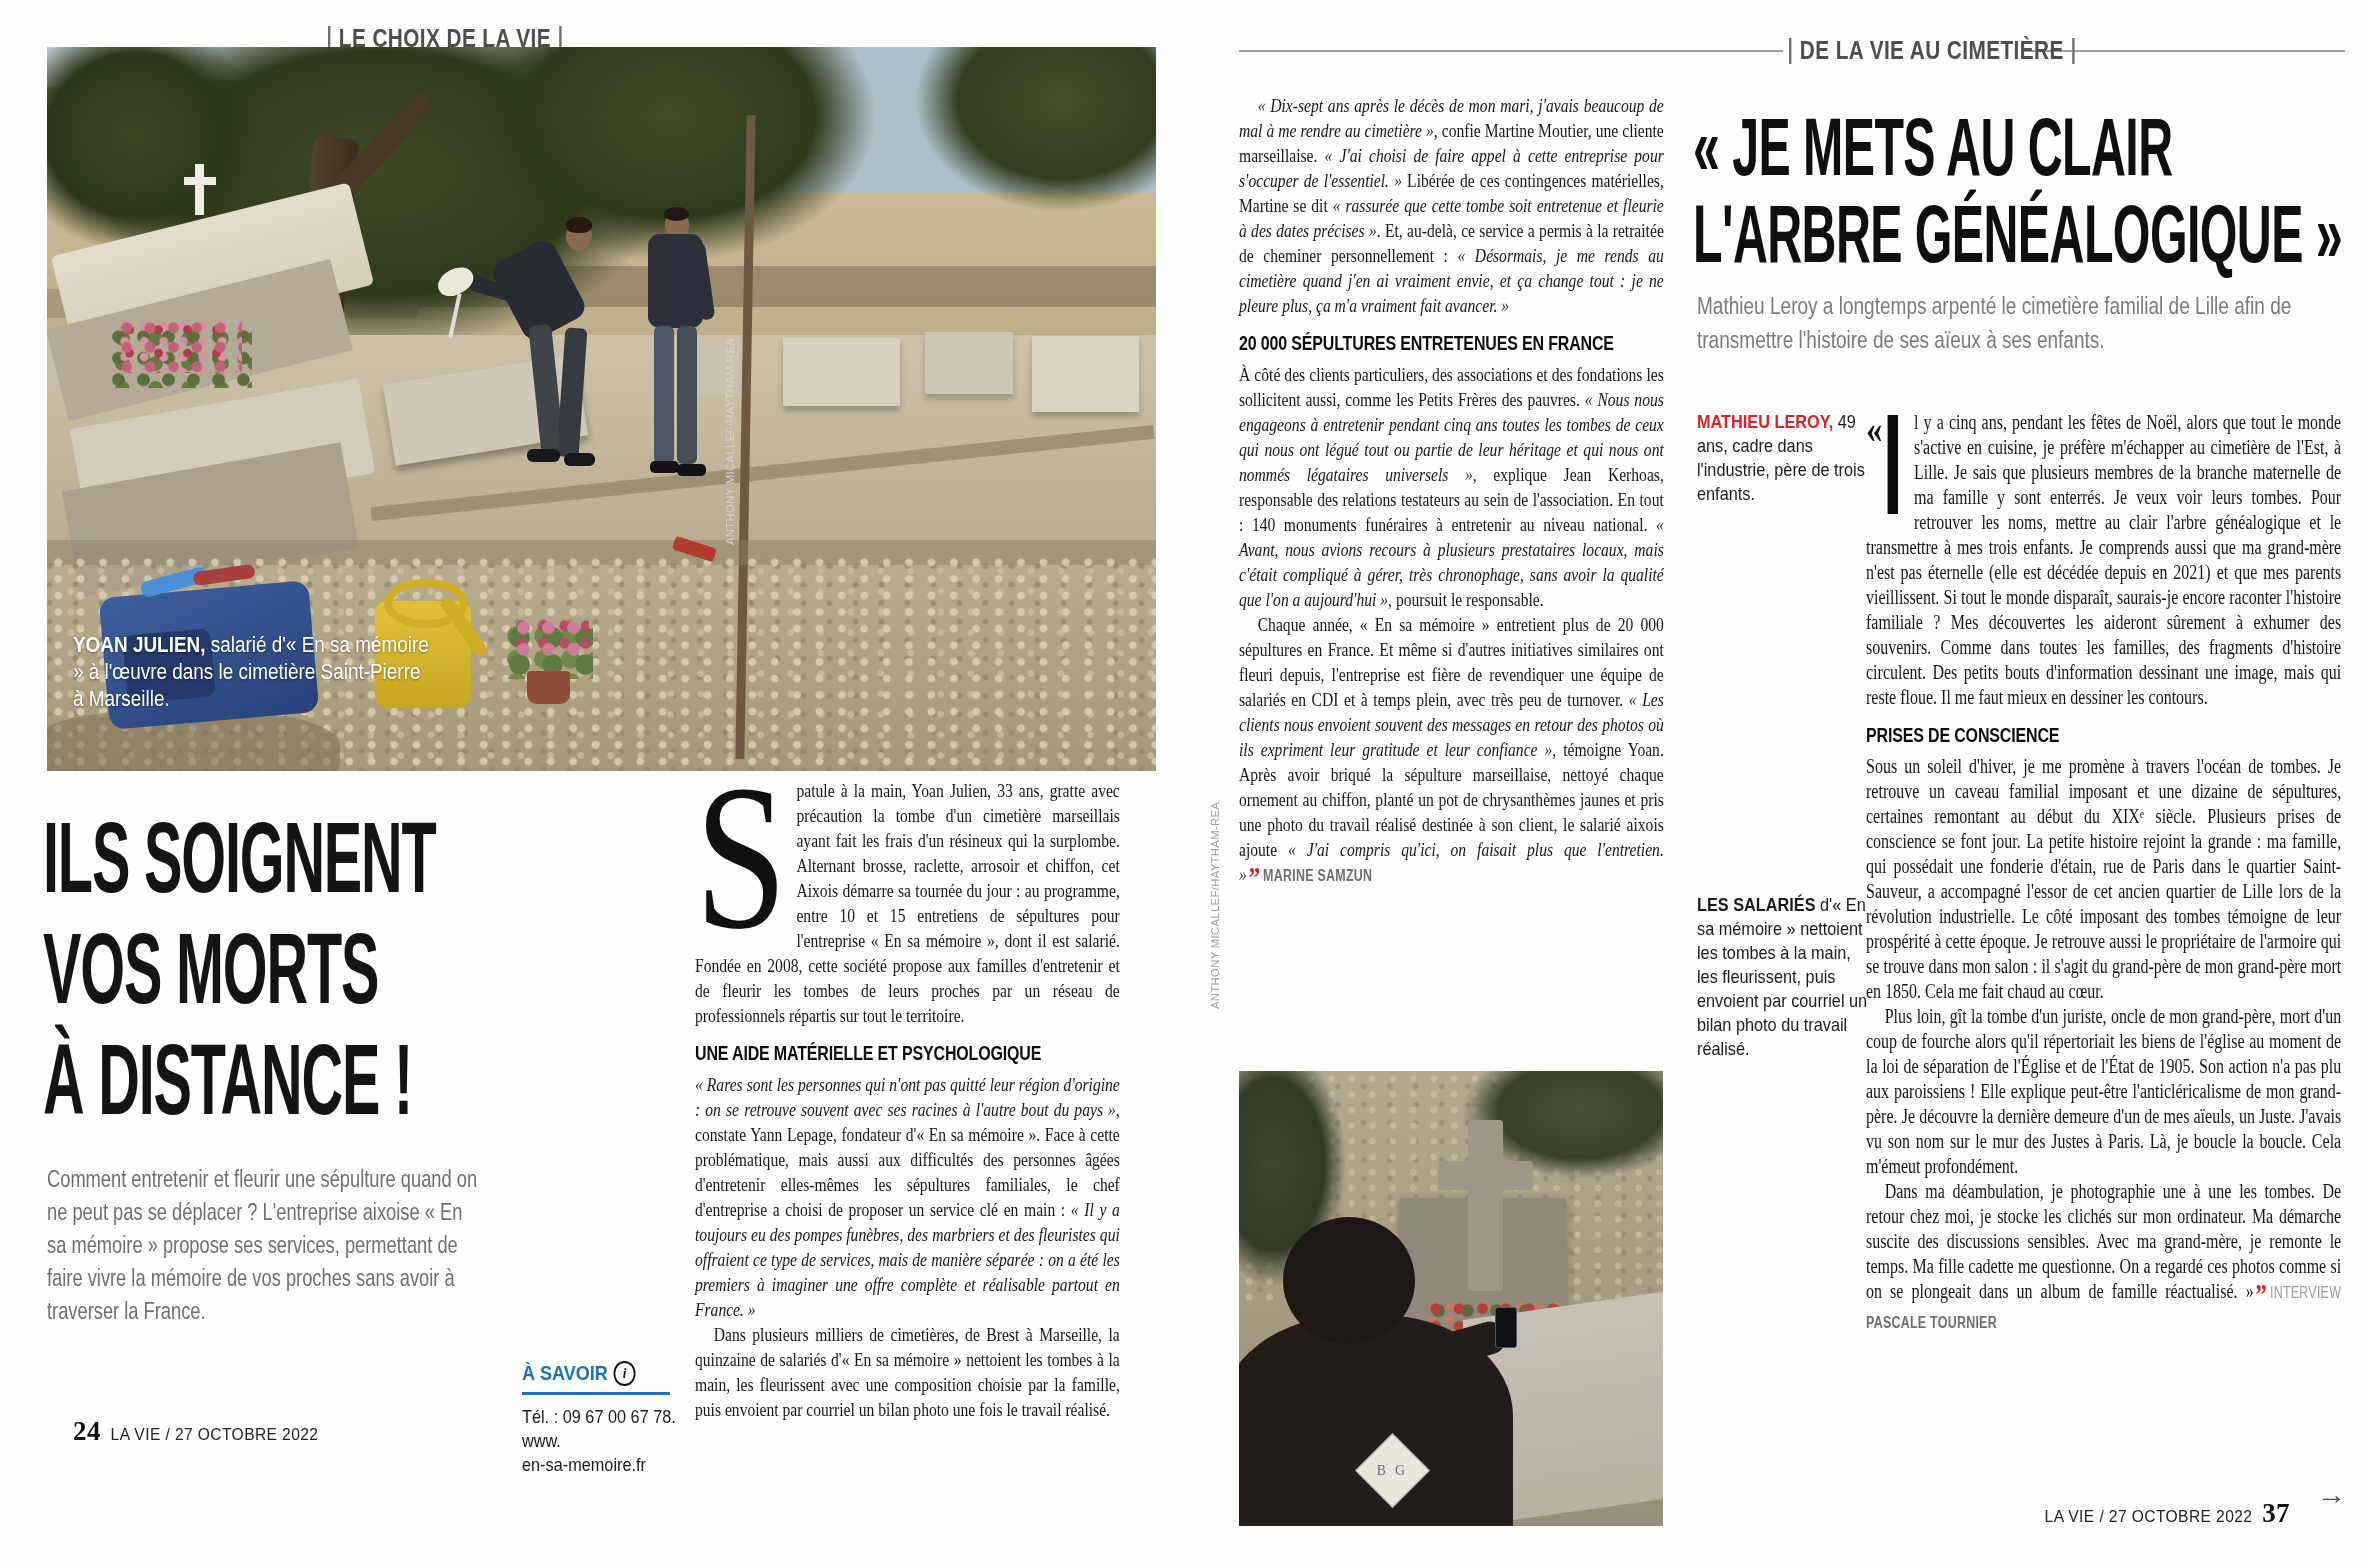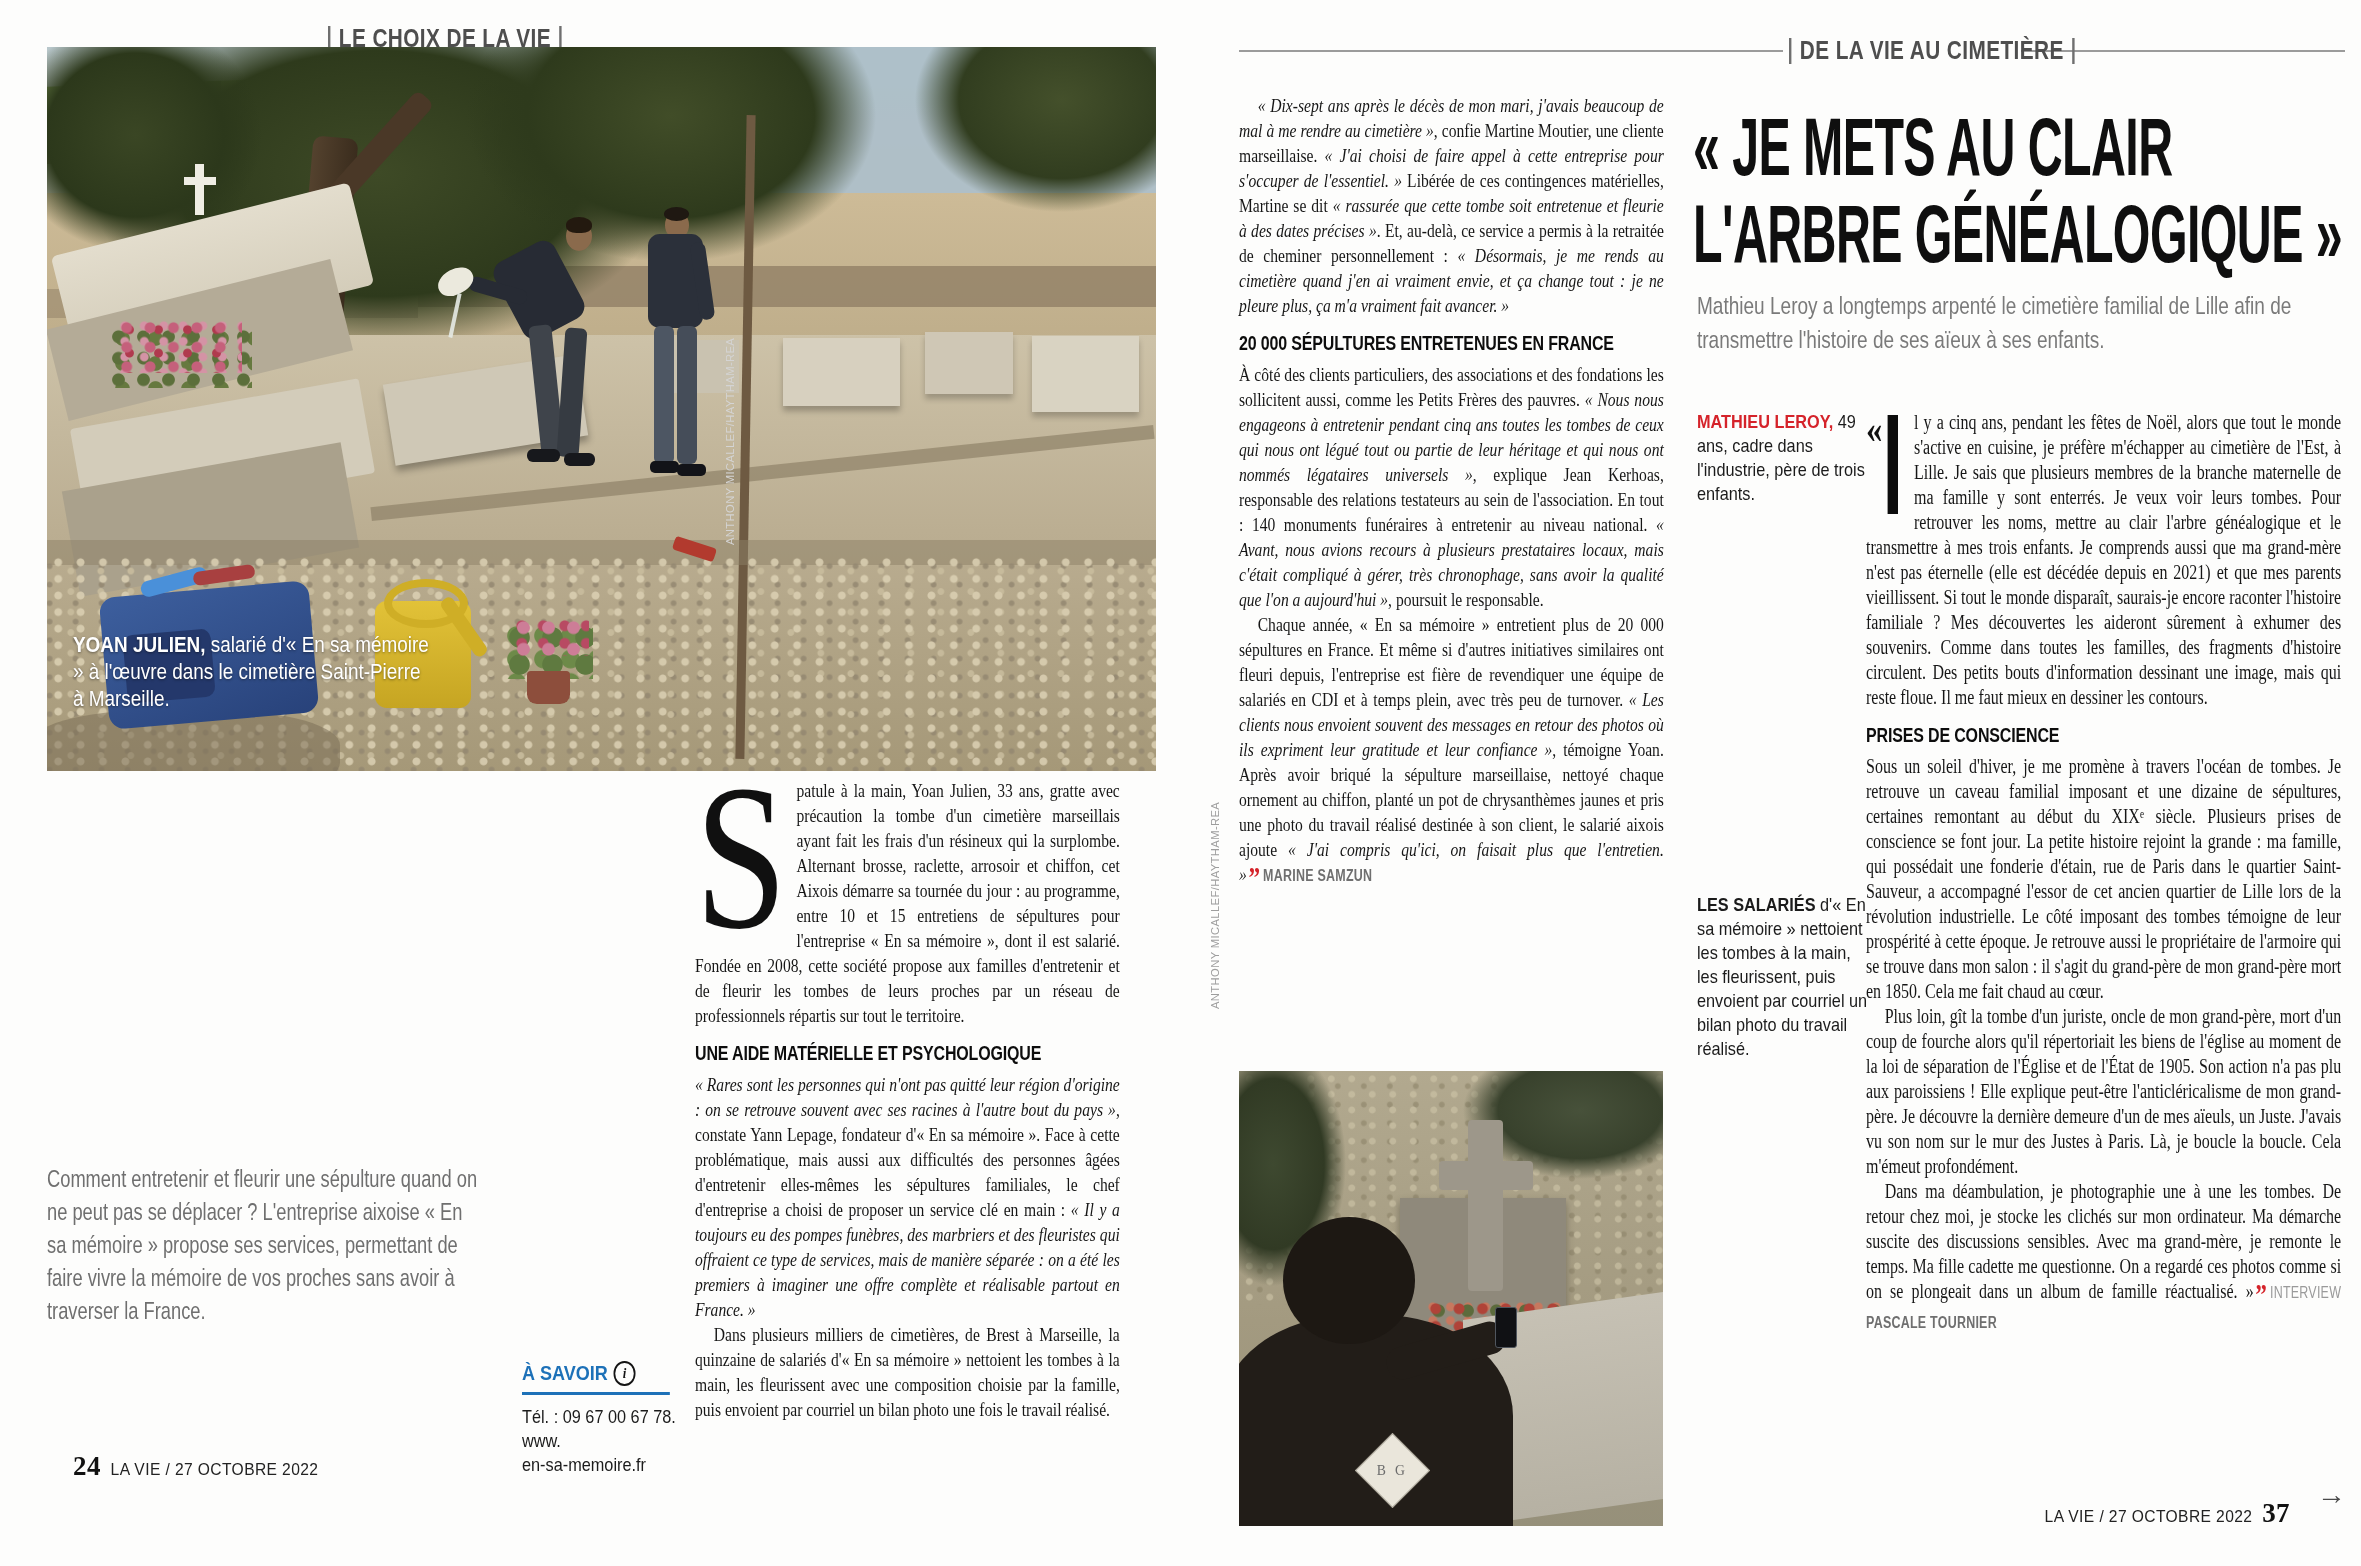--- a/index.html
+++ b/index.html
@@ -146,20 +146,25 @@
     <div class="art" style="left:464px;top:570px;width:78px;height:39px;background-image:radial-gradient(circle,#cd7d97 0 5.9px,transparent 6.8px),radial-gradient(circle,#b84a63 0 4.9px,transparent 5.9px);background-size:25px 21.5px,21.5px 17.6px;"></div>
     <div class="art" style="left:480px;top:624px;width:43px;height:33px;background:#8d4e3c;border-radius:3.9px 3.9px 9.8px 9.8px;"></div>
     <div class="art" style="left:626px;top:495px;width:43px;height:13.7px;background:#b23a2e;border-radius:3.9px;transform:rotate(18deg);"></div>
 
     <div class="cap1" style="left:26px;top:585px;width:410px;">
       <span class="bb">YOAN JULIEN,</span><span> salarié d'« En sa mémoire » à l'œuvre dans le cimetière Saint-Pierre à Marseille.</span>
     </div>
     <div class="vcred" style="left:677px;top:322px;height:176px;color:#d4d4d4;">ANTHONY MICALLEF/HAYTHAM-REA</div>
   </div>
 
+  <div class="abs" style="left:43px;top:802px;">
+    <div class="h1line">ILS SOIGNENT</div>
+    <div class="h1line">VOS MORTS</div>
+    <div class="h1line">À DISTANCE !</div>
+  </div>
 
   <div class="standfirst" style="left:47px;top:1162px;width:585px;">Comment entretenir et fleurir une sépulture quand on ne peut pas se déplacer ? L'entreprise aixoise « En sa mémoire » propose ses services, permettant de faire vivre la mémoire de vos proches sans avoir à traverser la France.</div>
 
   <div class="note" style="left:522px;top:1361px;width:195px;">
     <div class="savoir-label">
       <span>À SAVOIR</span>
       <span class="info-i">i</span>
     </div>
     <div class="savoir-rule"></div>
     <div>Tél. : 09 67 00 67 78.</div>
@@ -167,21 +172,21 @@
     <div>en-sa-memoire.fr</div>
   </div>
 
   <div class="colwrap" style="left:695px;top:778px;width:531px;">
     <p><span class="drop">S</span><span>patule à la main, Yoan Julien, 33 ans, gratte avec précaution la tombe d'un cimetière marseillais ayant fait les frais d'un résineux qui la surplombe. Alternant brosse, raclette, arrosoir et chiffon, cet Aixois démarre sa tournée du jour : au programme, entre 10 et 15 entretiens de sépultures pour l'entreprise « En sa mémoire », dont il est salarié. Fondée en 2008, cette société propose aux familles d'entretenir et de fleurir les tombes de leurs proches par un réseau de professionnels répartis sur tout le territoire.</span></p>
     <div class="sh">UNE AIDE MATÉRIELLE ET PSYCHOLOGIQUE</div>
     <p><span><span class="rseg-i">« Rares sont les personnes qui n'ont pas quitté leur région d'origine : on se retrouve souvent avec ses racines à l'autre bout du pays »</span>, constate Yann Lepage, fondateur d'« En sa mémoire ». Face à cette problématique, mais aussi aux difficultés des personnes âgées d'entretenir elles-mêmes les sépultures familiales, le chef d'entreprise a choisi de proposer un service clé en main : <span class="rseg-i">« Il y a toujours eu des pompes funèbres, des marbriers et des fleuristes qui offraient ce type de services, mais de manière séparée : on a été les premiers à imaginer une offre complète et réalisable partout en France. »</span></span></p>
     <p class="ind"><span>Dans plusieurs milliers de cimetières, de Brest à Marseille, la quinzaine de salariés d'« En sa mémoire » nettoient les tombes à la main, les fleurissent avec une composition choisie par la famille, puis envoient par courriel un bilan photo une fois le travail réalisé.</span></p>
   </div>
 
-  <div class="footer" style="left:73px;top:1451px;">
+  <div class="footer" style="left:73px;top:1416px;">
     <span class="folio">24</span>
     <span>LA VIE / 27 OCTOBRE 2022</span>
   </div>
 
   <div class="hrule" style="left:1239px;top:50px;width:544px;"></div>
   <div class="hrule" style="left:2021px;top:50px;width:324px;"></div>
   <div class="abs" style="left:1789px;top:35px;">
     <div class="kicker">
       <span class="kbar"></span>
       <span>DE LA VIE AU CIMETIÈRE</span>

